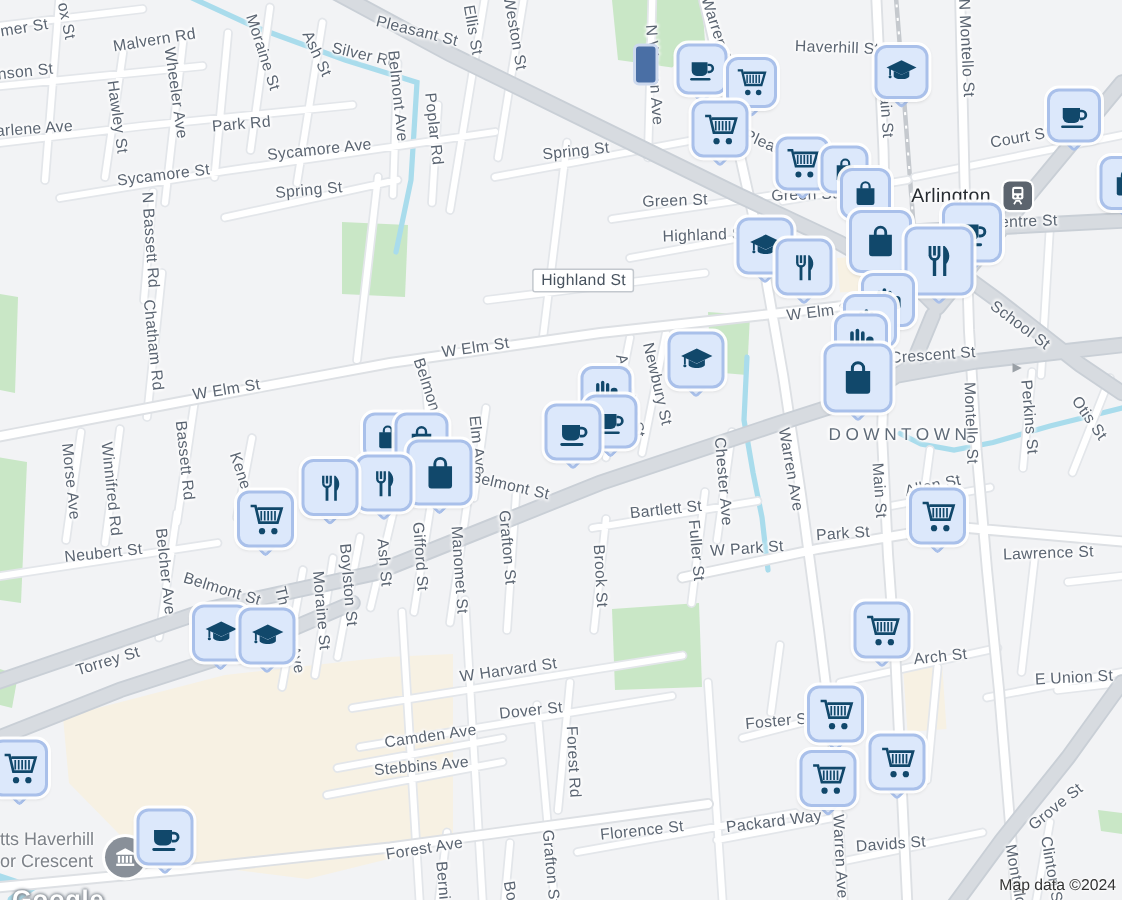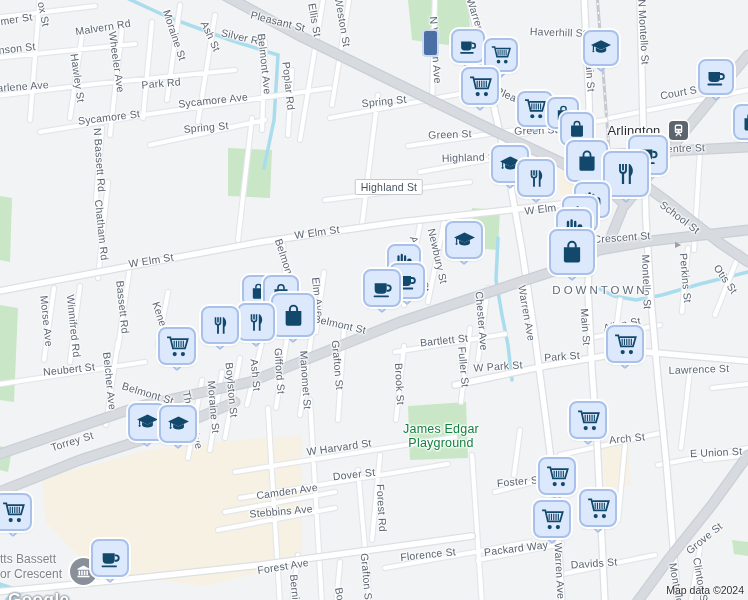--- a/index.html
+++ b/index.html
@@ -174,24 +174,20 @@
       <div class="lbl" style="left: 716px; top: 452px; transform: translate(-50%, -50%) rotate(-3deg);">E Union St</div>
       <div class="lbl" style="left: 516px; top: 548px; transform: translate(-50%, -50%) rotate(-7deg);">Packard Way</div>
       <div class="lbl" style="left: 594px; top: 563px; transform: translate(-50%, -50%) rotate(-4deg);">Davids St</div>
       <div class="lbl" style="left: 560px; top: 571px; transform: translate(-50%, -50%) rotate(87deg);">Warren Ave</div>
       <div class="lbl" style="left: 704px; top: 538px; transform: translate(-50%, -50%) rotate(-39deg);">Grove St</div>
       <div class="lbl" style="left: 701px; top: 581px; transform: translate(-50%, -50%) rotate(80deg);">Clinton St</div>
       <div class="lbl" style="left: 678px; top: 590px; transform: translate(-50%, -50%) rotate(80deg);">Montello St</div>
     </div>
 
   <div class="lbl district" style="left:600px;top:290px;transform:translate(-50%,-50%);">DOWNTOWN</div>
-  <div class="lbl park" style="left:441px;top:436px;transform:translate(-50%,-50%);">
-    <div>James Edgar</div>
-    <div>Playground</div>
-  </div>
   <div class="lbl station" style="left:634px;top:130px;transform:translate(-50%,-50%);">Arlington</div>
 
   <div id="station-icon" style="left:669px;top:121px;">
     <svg width="15" height="15" viewBox="0 0 24 24">
       <rect x="6" y="2.5" width="12" height="13.5" rx="2.5" fill="#fff"></rect>
       <rect x="8" y="4.8" width="8" height="4.4" rx=".8" fill="#5c646e"></rect>
       <circle cx="9.5" cy="12.8" r="1.3" fill="#5c646e"></circle>
       <circle cx="14.5" cy="12.8" r="1.3" fill="#5c646e"></circle>
       <path d="M8 21l2.2-3.6h3.6L16 21" stroke="#fff" stroke-width="1.8" fill="none"></path>
     </svg>
@@ -202,21 +198,21 @@
       <path d="M12 3.5 20.5 8v1.6h-17V8z"></path>
       <rect x="5" y="10.8" width="2.2" height="6.4"></rect>
       <rect x="8.7" y="10.8" width="2.2" height="6.4"></rect>
       <rect x="12.4" y="10.8" width="2.2" height="6.4"></rect>
       <rect x="16.1" y="10.8" width="2.2" height="6.4"></rect>
       <rect x="3.5" y="18" width="17" height="2.2"></rect>
     </svg>
   </div>
 
   <div id="registry-label">
-    <div>tts Bassett</div>
+    <div>tts Haverhill</div>
     <div>or Crescent</div>
   </div>
 
   <div id="blue-marker" style="left:422px;top:29px;"></div>
 
   <div id="pins">
       <div class="pin" style="left: 451px; top: 29px;">
         <div class="pin-tail" style="top:25px"></div>
         <div class="pin-box" style="width:30px;height:30px">
           <span class="glyph" style="width:22px;height:22px">

